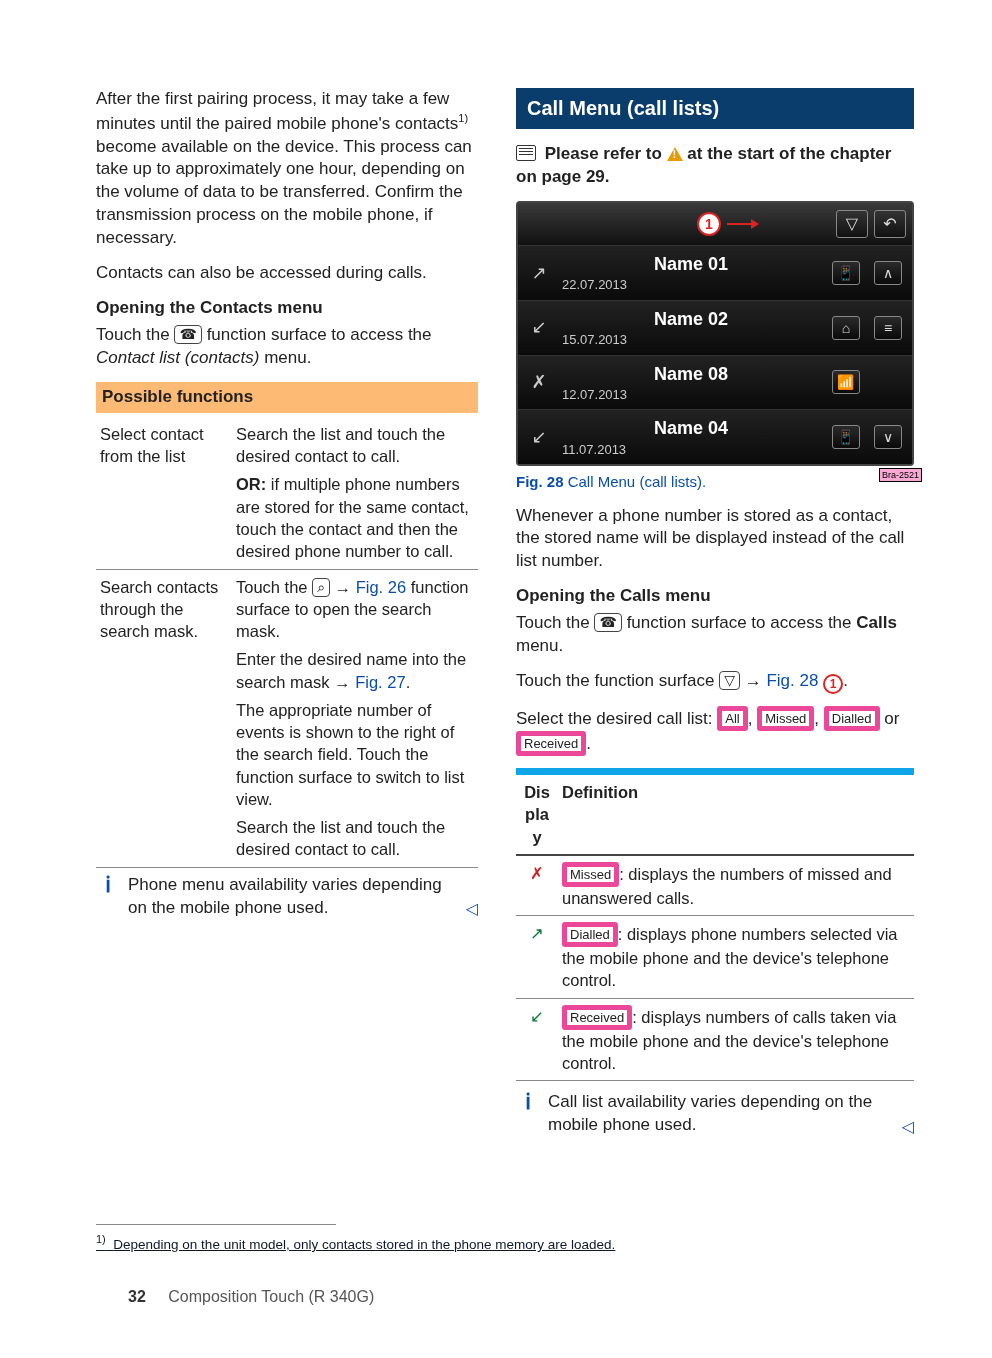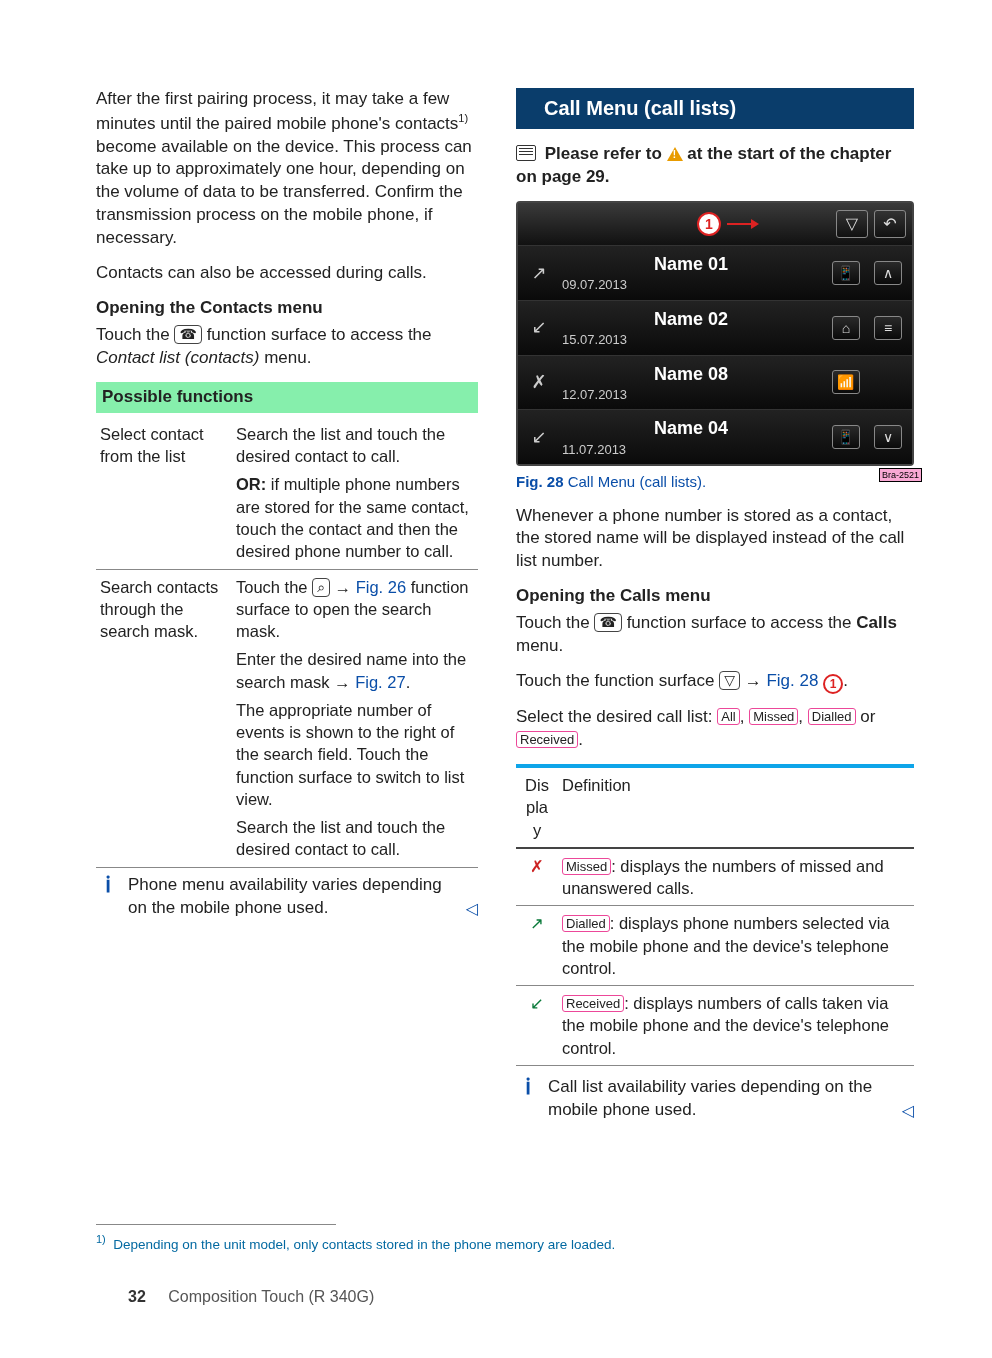--- a/index.html
+++ b/index.html
@@ -39,51 +39,51 @@
     display: inline-block;
     border: 1px solid #444;
     border-radius: 4px;
     padding: 0 4px;
     font-size: 14px;
     line-height: 17px;
     vertical-align: 1px;
   }
   .keybox {
     display: inline-block;
-    border: 1px solid #ec4899;
+    border: 5px solid #ec4899;
     border-radius: 3px;
     padding: 0 3px;
     font-size: 13px;
     line-height: 15px;
     vertical-align: 1px;
     background:#fff;
   }
   .greybar {
-    background: #86efac;
+    background: #fdba74;
     font-weight: 700;
     padding: 4px 6px;
     margin: 8px 0 4px 0;
   }
   table.funcs {
     border-collapse: collapse;
     width: 100%;
     font-size: 16.5px;
   }
   table.funcs td {
     border-bottom: 1px solid #888;
     padding: 6px 4px;
     vertical-align: top;
   }
   table.funcs td:first-child { width: 128px; }
   .sectionbar {
     background: #0a3d6b;
     color: #fff;
     font-weight: 700;
     font-size: 20px;
-    padding: 7px 28px;
+    padding: 7px 11px;
     margin-bottom: 14px;
   }
   .noteicon {
     display: inline-block;
     width: 18px; height: 14px;
     border: 1.5px solid #333;
     border-radius: 2px;
     position: relative;
     vertical-align: -2px;
     margin-right: 4px;
@@ -150,25 +150,25 @@
   .screen-row .r2{width:32px;text-align:center;}
   .ricon{
     display:inline-block;width:26px;height:22px;border:1px solid #888;border-radius:3px;
     background:linear-gradient(#2a2a2a,#0a0a0a);color:#ddd;font-size:14px;line-height:22px;
   }
   .figcap{font-size:15px;color:#0a4ea8;margin:4px 0 12px 0;}
   .figcap b{color:#0a4ea8;font-weight:700;}
   .bluetxt{color:#0a4ea8;}
   .deflist td{border-bottom:1px solid #888;padding:6px 4px;vertical-align:top;font-size:16.5px;}
   .deflist td:first-child{width:34px;text-align:center;}
-  .deflist .hdr td{font-weight:400;border-top:4px solid #0ea5e9;border-bottom:2px solid #444;margin-top:12px;}
+  .deflist .hdr td{font-weight:700;border-top:7px solid #0ea5e9;border-bottom:2px solid #444;margin-top:12px;}
   .footerline{
     position:absolute; left:96px; top:1224px; width:240px; border-top:1px solid #888;
   }
-  .footnote{position:absolute;left:96px;top:1232px;font-size:13.5px;color:#0369a1;}
+  .footnote{position:absolute;left:96px;top:1232px;font-size:13.5px;color:#0f172a;text-decoration:underline;}
   .pagefoot{position:absolute;left:128px;top:1286px;font-size:16px;color:#555;}
   .pagefoot .pn{font-weight:700;color:#333;margin-right:18px;}
   .tri-end{color:#0a4ea8;font-size:16px;display:inline-block;}
   .small-i{color:#0a4ea8;font-size:22px;font-weight:700;}
   .note-row{display:flex;gap:8px;margin-top:6px;}
   .note-row .small-i{flex:0 0 24px;text-align:center;line-height:1;}
   .bra{position:absolute;right:-8px;bottom:-16px;background:#f9a8d4;color:#000;font-size:9px;border:1px solid #000;padding:0 2px;}
   .screen-wrap{position:relative;}
 </style>
 </head>
@@ -240,21 +240,21 @@
               <span class="circleno">1</span>
               <span class="arrowline"></span>
             </div>
             <div class="sqbtn">▽</div>
             <div class="sqbtn">↶</div>
           </div>
           <div class="screen-row">
             <div class="ic">↗</div>
             <div class="txt">
               <div class="nm">Name 01</div>
-              <div class="dt">09.07.2013</div>
+              <div class="dt">22.07.2013</div>
             </div>
             <div class="r1"><span class="ricon">📱</span></div>
             <div class="r2"><span class="ricon">∧</span></div>
           </div>
           <div class="screen-row">
             <div class="ic">↙</div>
             <div class="txt">
               <div class="nm">Name 02</div>
               <div class="dt">15.07.2013</div>
             </div>

